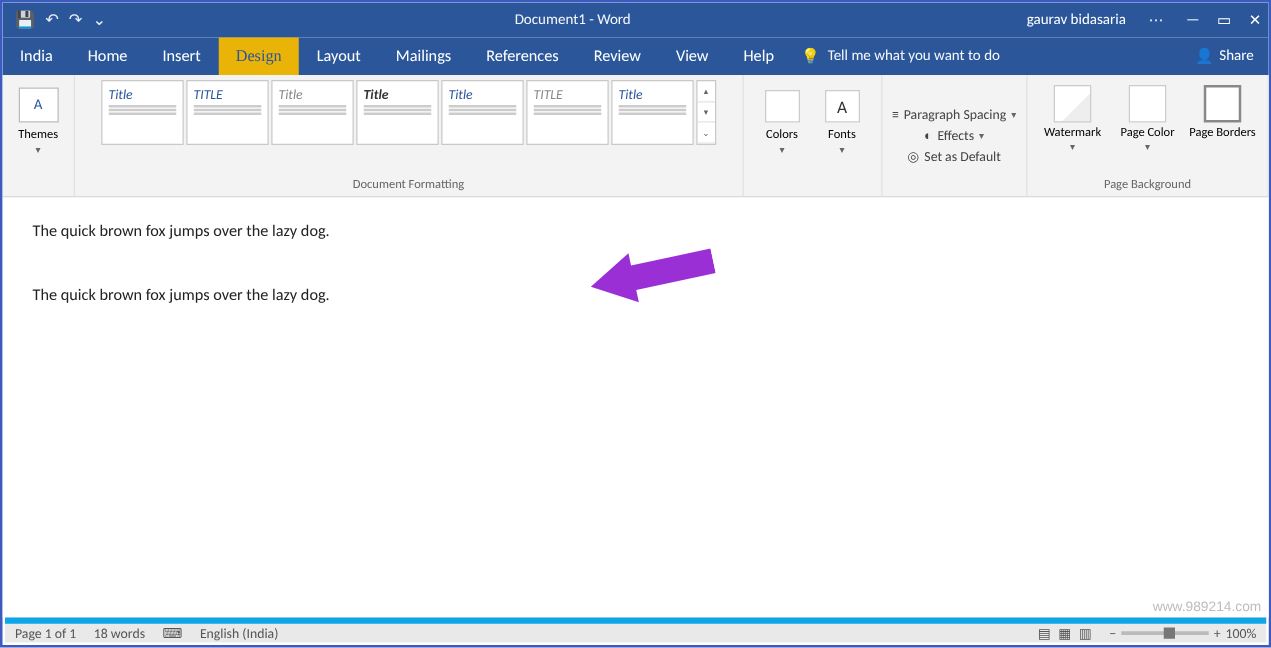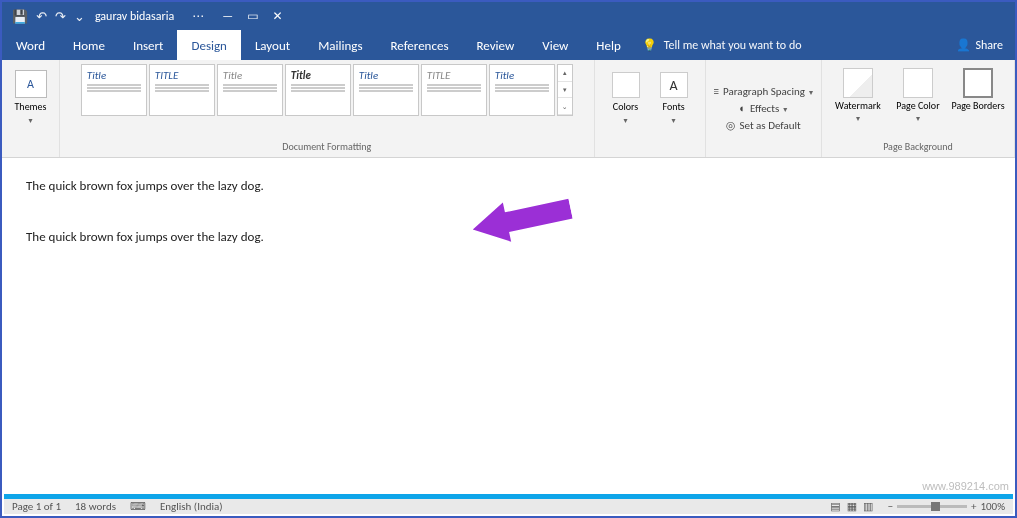--- a/index.html
+++ b/index.html
@@ -7,21 +7,21 @@
 
   .titlebar { background:#2b579a; height:28px; display:flex; align-items:center; color:#fff; }
   .qat { display:flex; gap:8px; padding:0 10px; }
   .qat span { font-size:13px; opacity:.9; }
   .title-center { flex:1; text-align:center; font-size:12px; opacity:.95; }
   .title-right { display:flex; align-items:center; gap:18px; padding-right:6px; }
   .win-controls { display:flex; gap:14px; font-size:12px; }
 
   .menubar { background:#2b579a; height:30px; display:flex; align-items:center; color:#fff; }
   .menubar .tab { padding:0 14px; font-size:13px; height:100%; display:flex; align-items:center; cursor:pointer; }
-  .menubar .tab.active { background:#ffffff; color:#2b579a; }
+  .menubar .tab.active { background:#eab308; color:#2b579a;font-family:Liberation Serif, serif; }
   .menubar .spacer { flex:1; }
   .menubar .tellme { display:flex; align-items:center; gap:6px; margin-left:8px; font-size:12px; opacity:.95; }
   .menubar .share { display:flex; align-items:center; gap:4px; padding-right:12px; font-size:12px; }
 
   .ribbon { background:#f3f3f3; height:98px; border-bottom:1px solid #d4d4d4; display:flex; }
   .group { border-right:1px solid #e1e1e1; padding:4px 8px 2px; display:flex; flex-direction:column; align-items:center; }
   .group-label { font-size:10px; color:#666; margin-top:auto; padding:2px 0; }
   .themes { width:54px; display:flex; flex-direction:column; align-items:center; justify-content:flex-start; gap:2px; padding-top:6px;}
   .themes .ico { width:32px; height:28px; background:#fff; border:1px solid #bbb; display:flex; align-items:center; justify-content:center; font-size:12px; color:#2b579a; }
   .themes .lbl { font-size:10px; }
@@ -67,33 +67,34 @@
 </head>
 <body>
 
 <div class="titlebar">
   <div class="qat">
     <span>💾</span>
     <span>↶</span>
     <span>↷</span>
     <span>⌄</span>
   </div>
+  <div class="title-center">Document1 - Word</div>
   <div class="title-right">
     <span>gaurav bidasaria</span>
     <span>⋯</span>
     <div class="win-controls">
       <span>—</span>
       <span>▭</span>
       <span>✕</span>
     </div>
   </div>
 </div>
 
 <div class="menubar">
-  <div class="tab">Word</div>
+  <div class="tab">India</div>
   <div class="tab">Home</div>
   <div class="tab">Insert</div>
   <div class="tab active">Design</div>
   <div class="tab">Layout</div>
   <div class="tab">Mailings</div>
   <div class="tab">References</div>
   <div class="tab">Review</div>
   <div class="tab">View</div>
   <div class="tab">Help</div>
   <div class="tellme">

